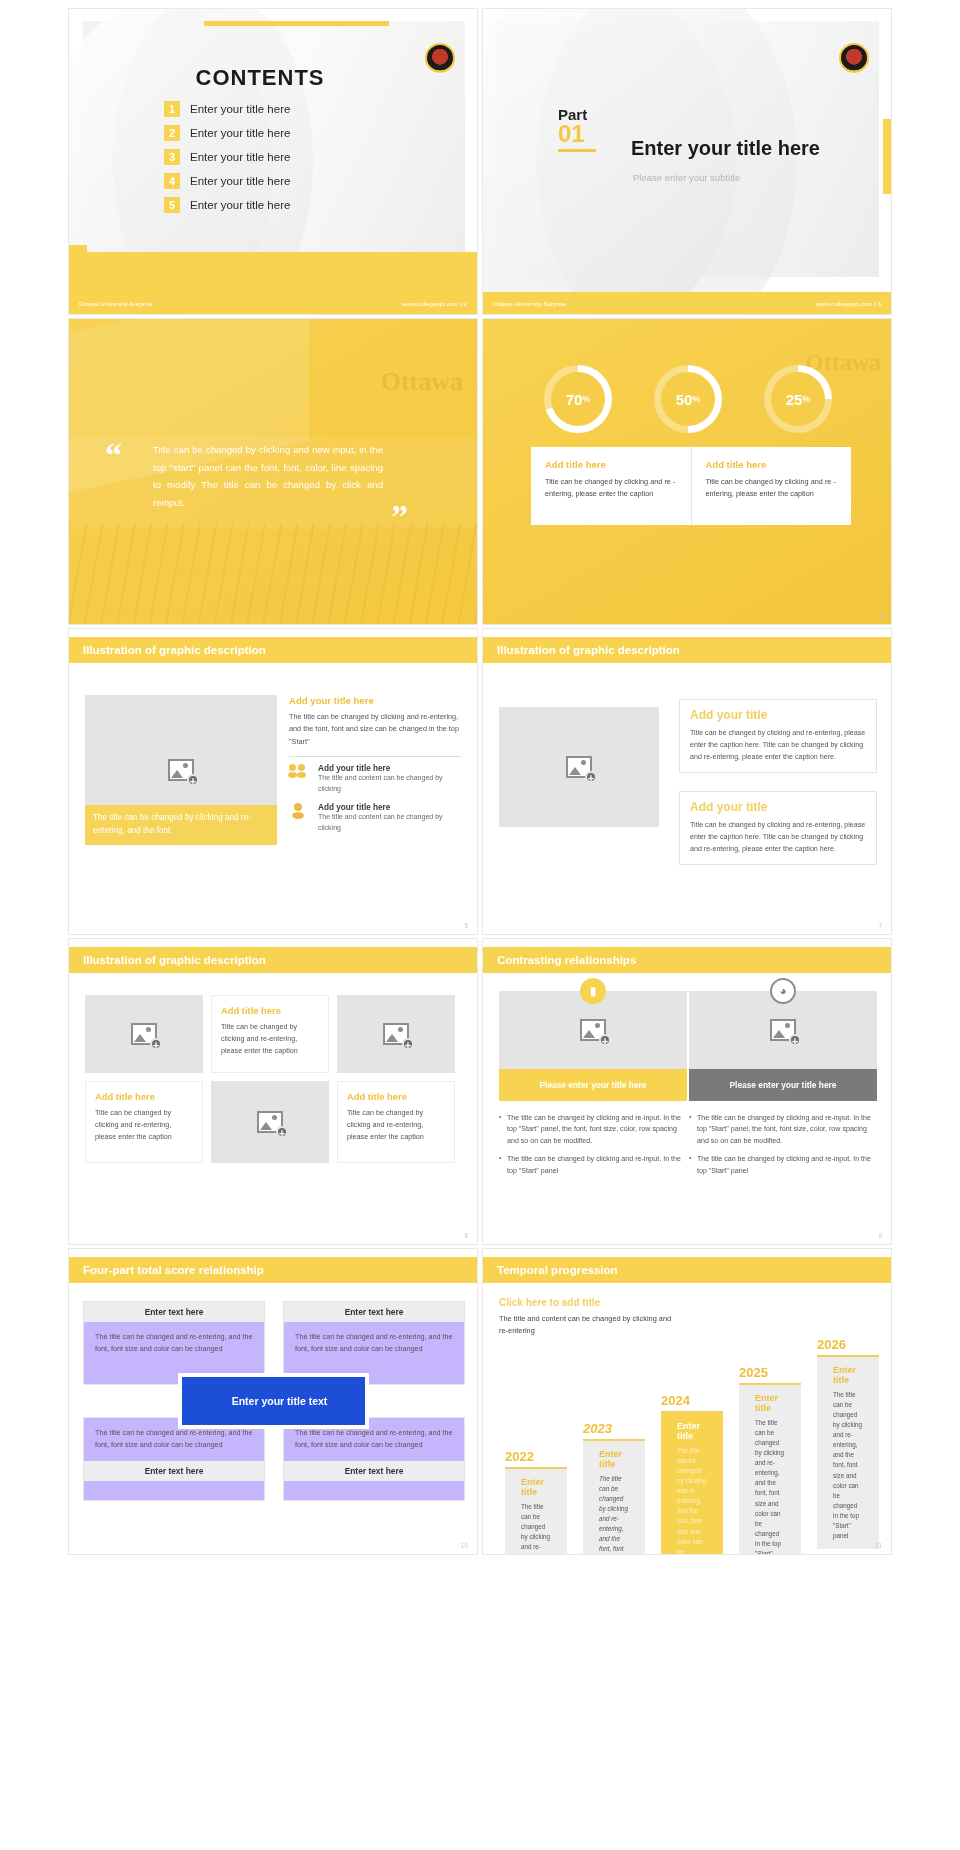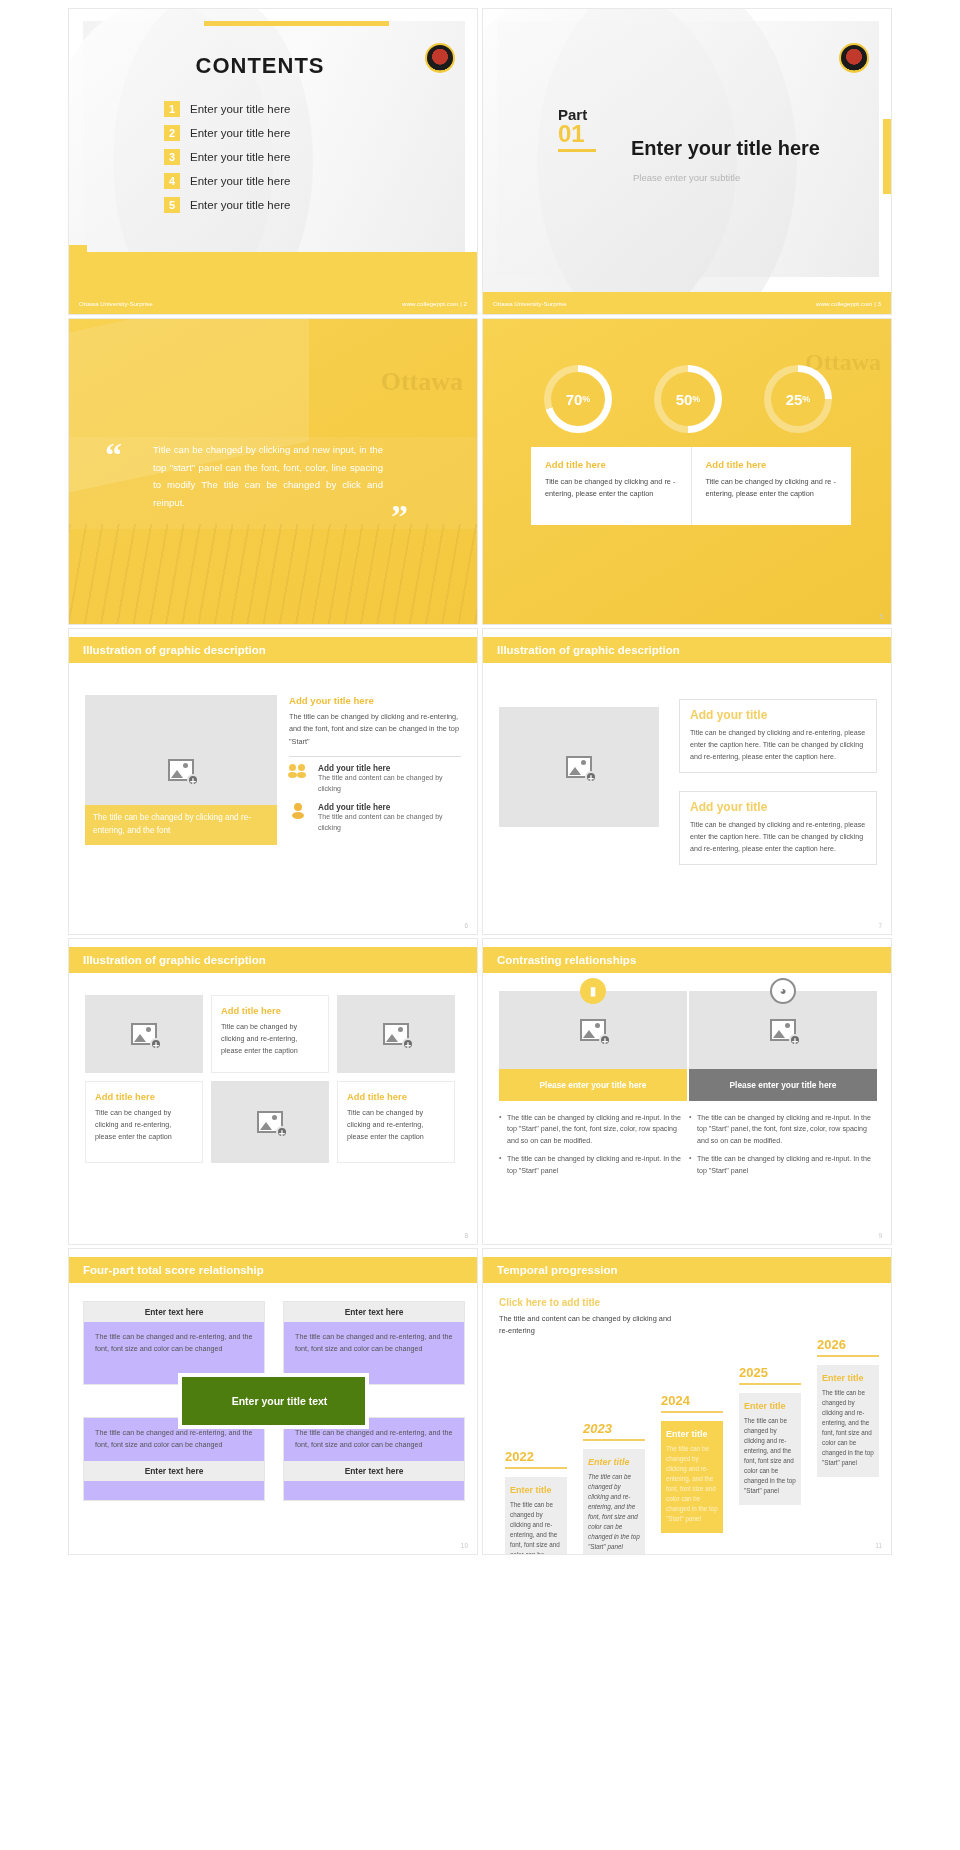--- a/index.html
+++ b/index.html
@@ -30,21 +30,21 @@
   .s1 { background: #ffffff; }
   .s1 .swoosh1{position:absolute;left:-40px;top:-20px;width:230px;height:330px;border-radius:50%;
     background:linear-gradient(135deg,#ffffff,#eeeeee);opacity:.9;}
   .s1 .swoosh2{position:absolute;left:30px;top:-30px;width:200px;height:340px;border-radius:50%;
     background:linear-gradient(135deg,#f7f7f7,#e6e6e6);opacity:.55;}
   .s1 .topbar{position:absolute;left:135px;top:12px;width:185px;height:5px;background:#f7d14e;}
   .s1 .leftbar{position:absolute;left:0;top:236px;width:18px;height:71px;background:#f8d34f;}
   .s1 .botbar{position:absolute;left:0;top:243px;width:410px;height:64px;background:#f8d34f;}
   .s1 .white-inner{position:absolute;left:14px;top:12px;width:382px;height:256px;
      background:linear-gradient(115deg,#f3f3f3,#fbfbfb 45%,#ededed);}
-  .s1 .title{position:absolute;left:0;top:44px;width:382px;text-align:center;
+  .s1 .title{position:absolute;left:0;top:56px;width:382px;text-align:center;
      font-size:22px;font-weight:bold;color:#1a1a1a;letter-spacing:1px;}
   .s1 .items{position:absolute;left:95px;top:92px;}
   .s1 .row{display:flex;align-items:center;margin-bottom:8px;}
   .s1 .num{width:16px;height:16px;background:#f8d34f;color:#ffffff;font-size:11px;
      font-weight:bold;display:flex;align-items:center;justify-content:center;margin-right:10px;}
   .s1 .rowtext{font-size:11.5px;color:#2b2b2b;}
   .s1 .crest, .s2 .crest{position:absolute;width:30px;height:30px;border-radius:50%;
      background:radial-gradient(circle at 50% 45%,#c0392b 0 40%,#1b1b1b 42% 70%,#f0c93c 72% 100%);
      border:2px solid #f0c93c;}
   .footer{position:absolute;left:0;bottom:0;width:100%;height:22px;display:flex;
@@ -165,32 +165,32 @@
   .s9 ul{margin-top:12px;list-style:none;}
   .s9 li{font-size:7.1px;color:#555;line-height:1.62;margin-bottom:7px;
      padding-left:8px;position:relative;}
   .s9 li:before{content:"•";position:absolute;left:0;top:-1px;color:#777;}
 
   
   .s10 .tile{position:absolute;background:#c4b5fd;border:1px solid #e6e6e6;}
   .s10 .hd{background:#ededed;height:20px;display:flex;align-items:center;justify-content:center;
      font-size:8.4px;font-weight:bold;color:#333;}
   .s10 .bd{font-size:7.2px;color:#555;line-height:1.72;padding:9px 11px;}
-  .s10 .center{position:absolute;left:113px;top:128px;width:183px;height:48px;background:#4d7c0f;
+  .s10 .center{position:absolute;left:113px;top:128px;width:183px;height:48px;background:#1d4ed8;
      display:flex;align-items:center;justify-content:center;color:#ffffff;
      font-size:10.5px;font-weight:bold;box-shadow:0 0 0 4px #fff;padding-left:12px;}
 
   
   .s11 .lead{position:absolute;left:16px;top:48px;width:180px;}
   .s11 .lead h4{font-size:10px;color:#f3cf63;font-weight:bold;margin-bottom:5px;}
   .s11 .lead p{font-size:7.4px;color:#444;line-height:1.62;}
   .s11 .step{position:absolute;width:62px;}
   .s11 .yr{font-size:13px;font-weight:bold;color:#f0bf3a;margin-bottom:3px;}
   .s11 .rule{height:2px;background:#f3cf63;margin-bottom:0px;}
-  .s11 .body{padding:8px 5px;margin-top:8px;}
+  .s11 .body{padding:8px 16px;}
   .s11 .body h5{font-size:9px;font-weight:bold;margin-bottom:5px;}
   .s11 .body p{font-size:6.3px;line-height:1.6;}
   .s11 .g{background:#ededed;} .s11 .g h5{color:#f0bf3a;} .s11 .g p{color:#555;}
   .s11 .y{background:#f8d34f;} .s11 .y h5{color:#ffffff;} .s11 .y p{color:#fdf0c4;}
 </style>
 </head>
 <body>
 
 <div class="grid">
 

